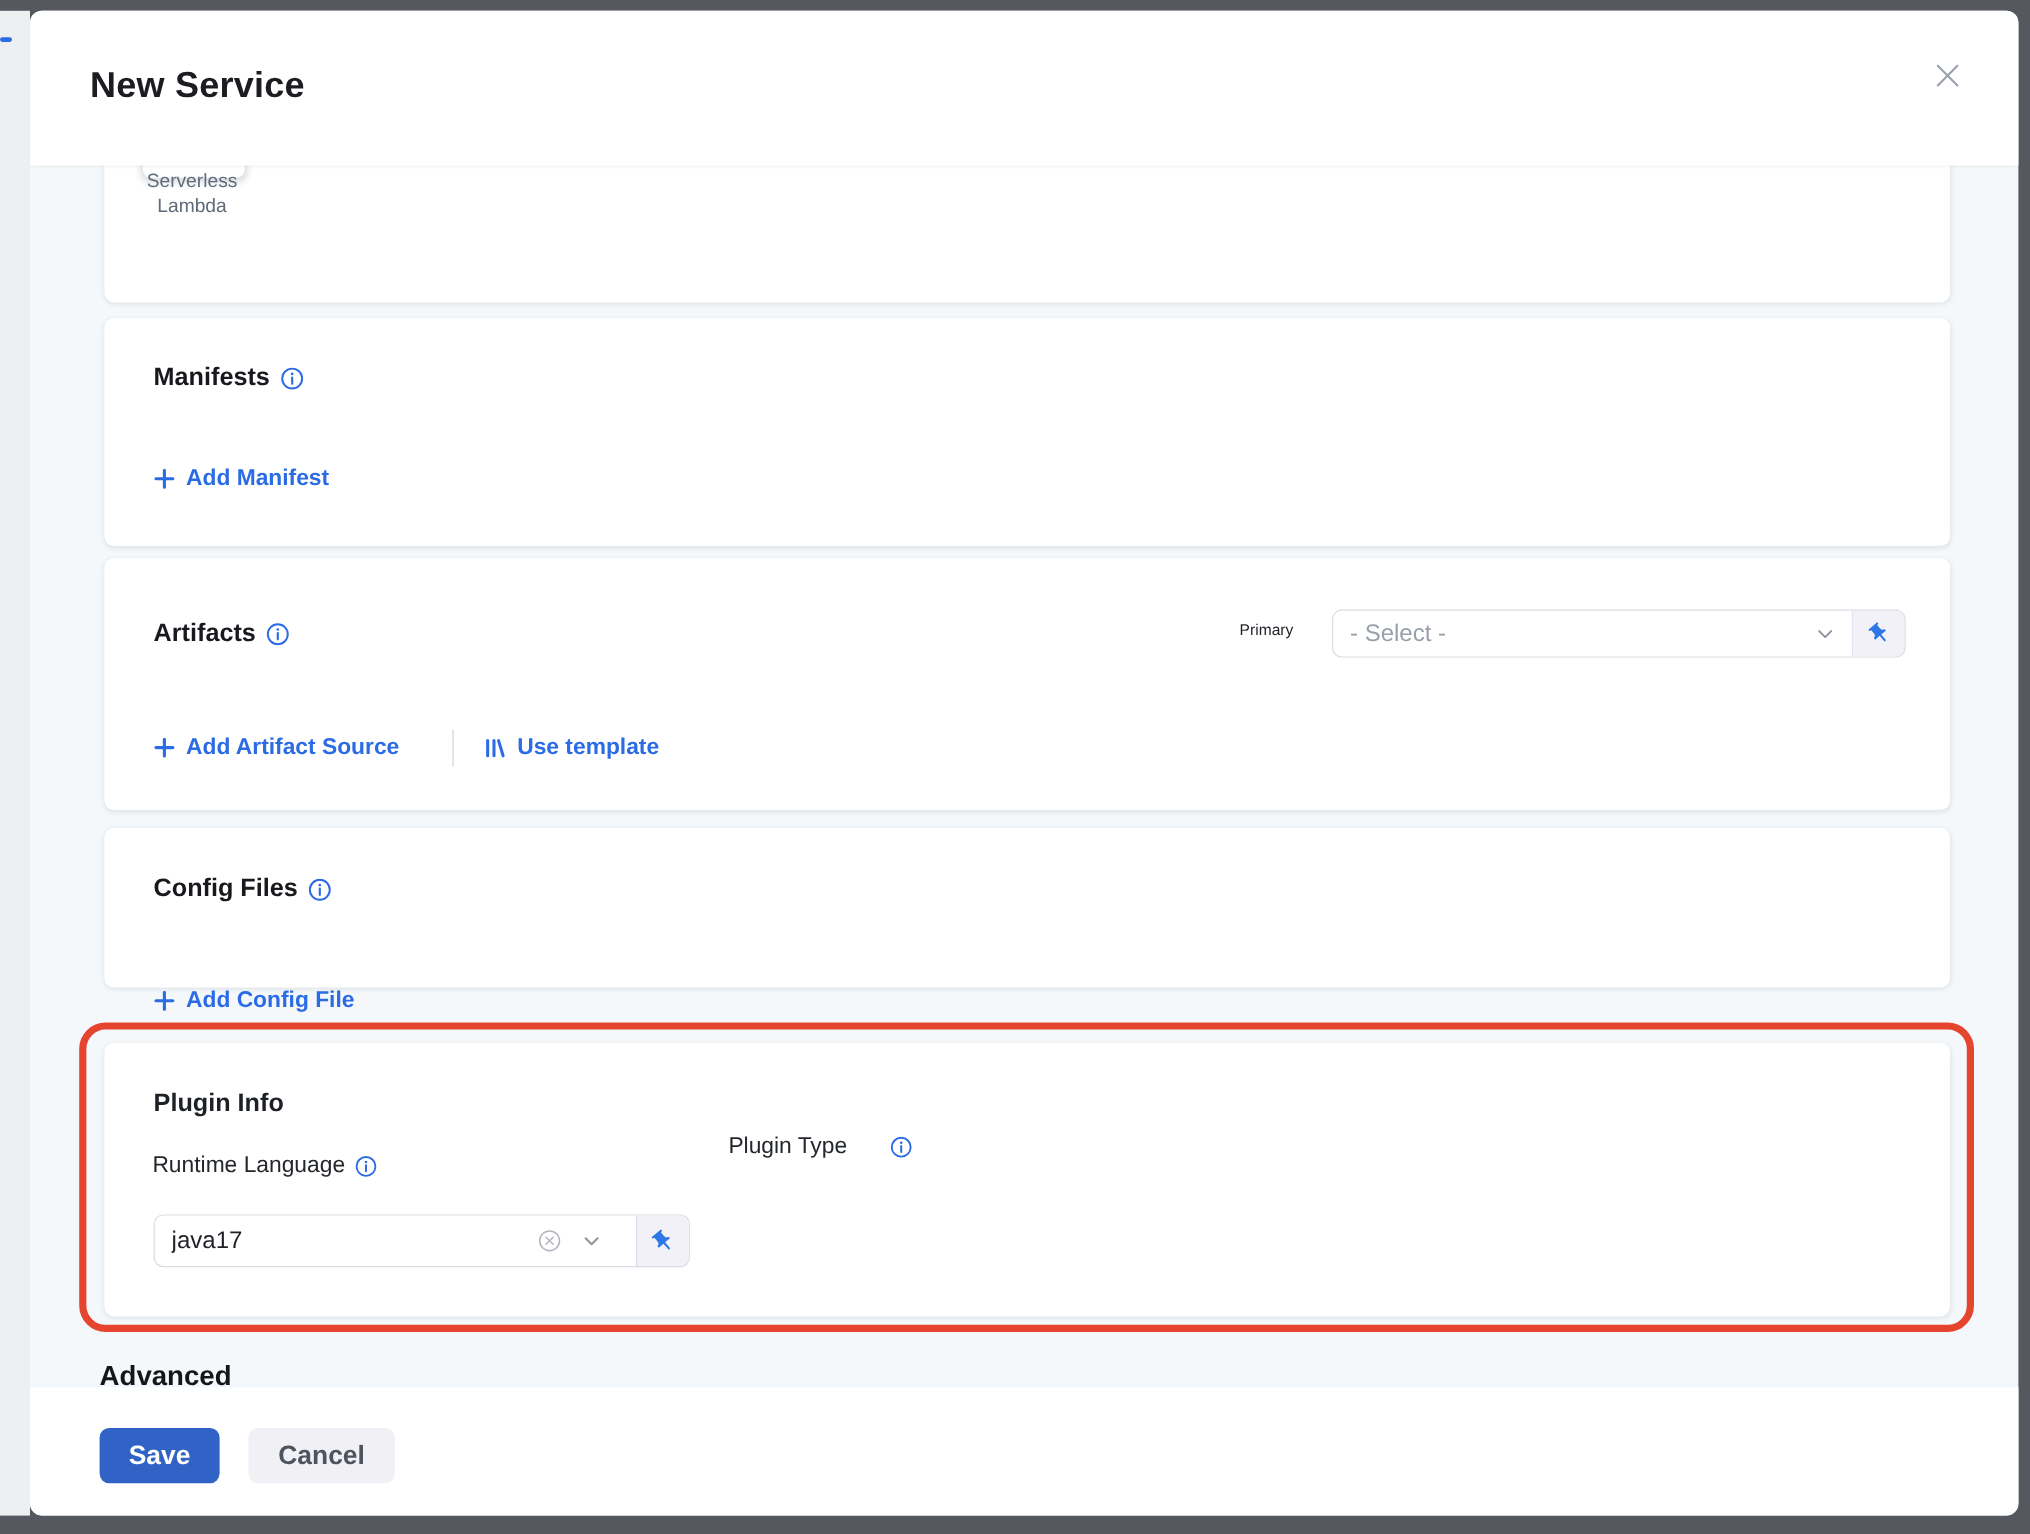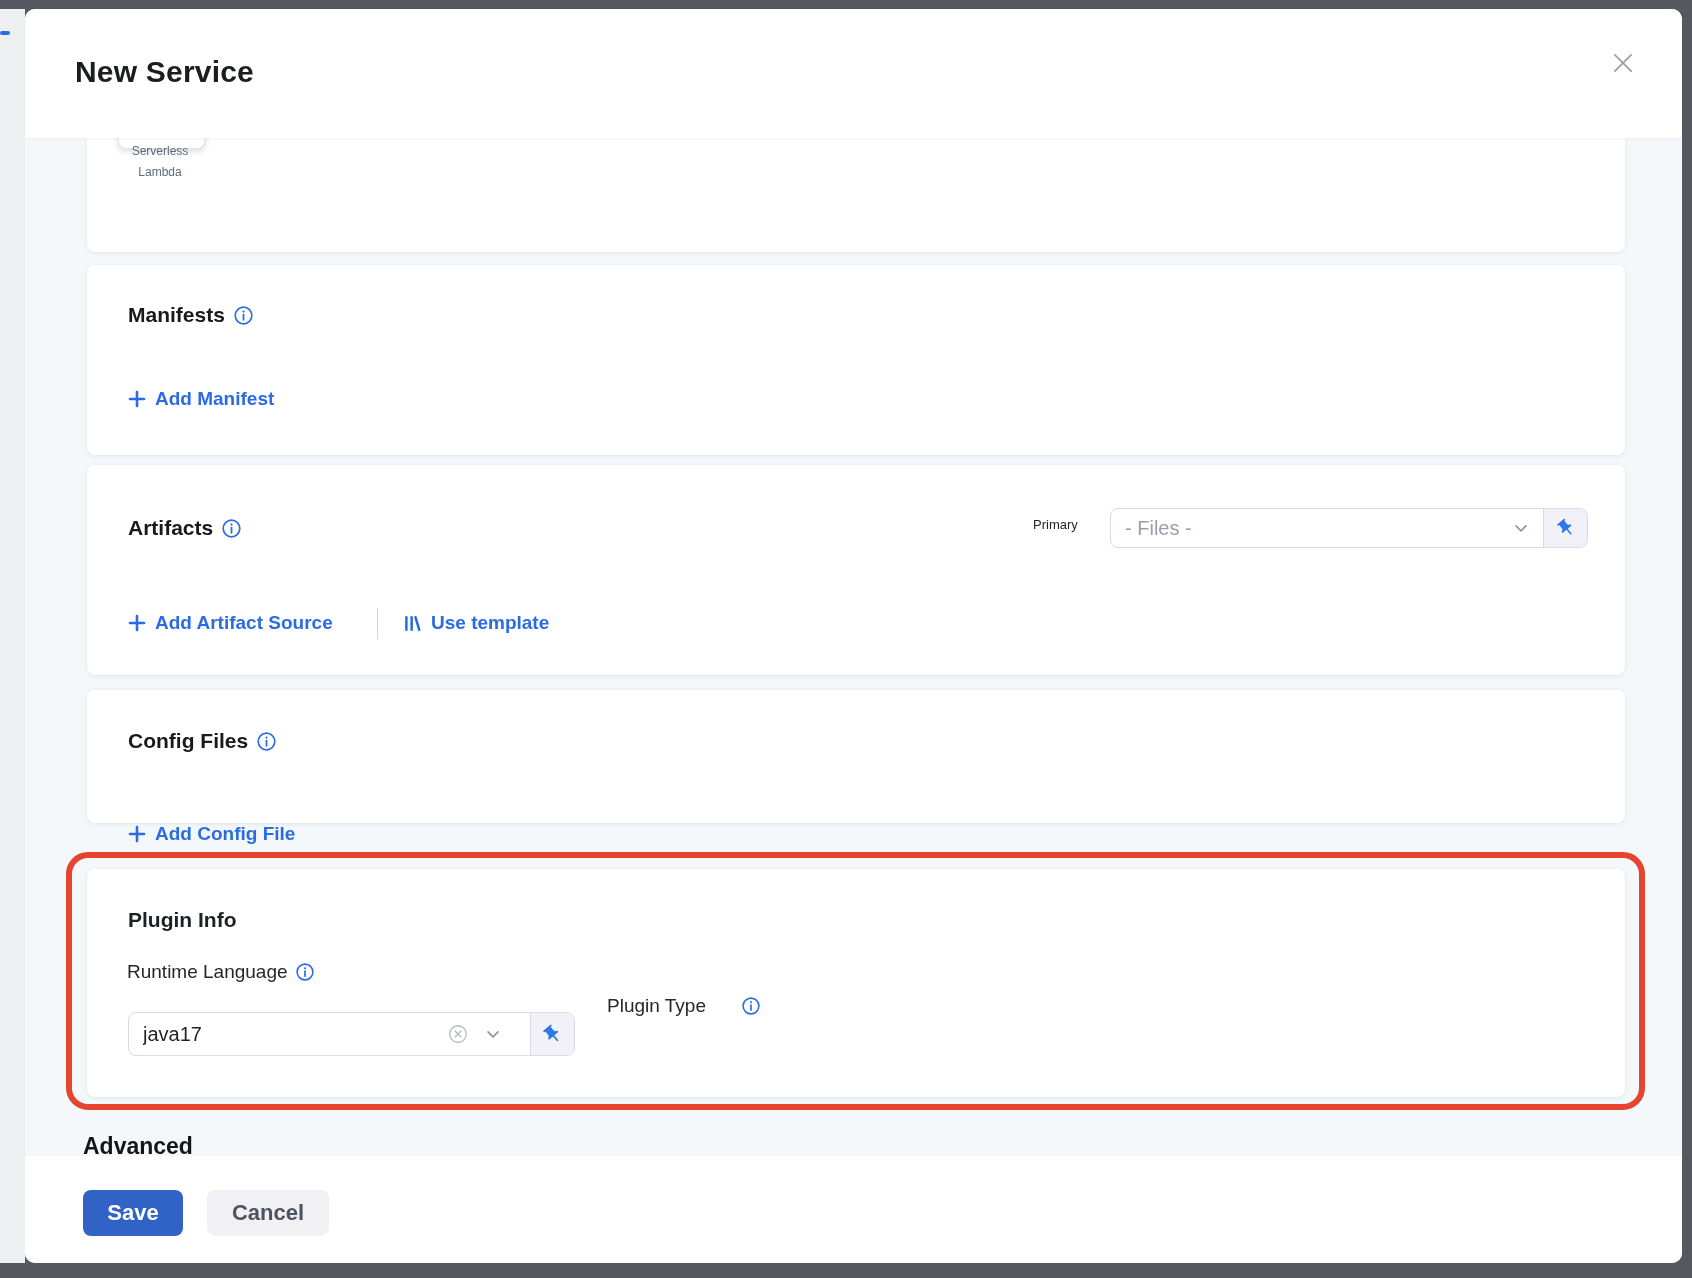--- a/index.html
+++ b/index.html
@@ -35,36 +35,36 @@
 
   .link{display:flex;align-items:center;gap:9px;color:#2b6be4;font-size:19px;font-weight:600;cursor:pointer;z-index:3;}
   .link-add-manifest{left:128px;top:388px;}
   .link-add-artifact{left:128px;top:612px;}
   .link-use-template{left:403px;top:612px;}
   .link-add-config{left:128px;top:793px;margin-top:30px;}
   .vdivider{left:377px;top:608px;width:1px;height:31px;background:#cfd4db;z-index:3;}
 
   
   .tile{left:118px;top:112px;width:85px;height:35px;background:#fff;border:1px solid #e4e7ec;border-radius:8px;box-shadow:0 2px 6px rgba(30,40,60,0.18);z-index:3;}
-  .tile-label{left:110px;top:141px;width:100px;text-align:center;font-size:12px;line-height:21px;color:#5f6b79;z-index:3;}
+  .tile-label{left:110px;top:141px;width:100px;text-align:center;font-size:16px;line-height:21px;color:#5f6b79;z-index:3;}
 
   
   .selectbox{position:absolute;display:flex;align-items:stretch;background:#fff;border:1px solid #d8dbe3;border-radius:8px;box-sizing:border-box;z-index:3;}
   .sel-main{flex:1;display:flex;align-items:center;padding:0 12px 0 14px;gap:14px;min-width:0;}
   .sel-value{flex:1;font-size:20px;color:#1f2226;white-space:nowrap;overflow:hidden;}
   .sel-placeholder{color:#98a0ab;}
   .sel-pin{width:43px;display:flex;align-items:center;justify-content:center;background:#f1f1f7;border-left:1px solid #d8dbe3;border-radius:0 7px 7px 0;cursor:pointer;}
   .sb-primary{left:1110px;top:508px;width:478px;height:40px;}
   .sb-runtime{left:128px;top:1012px;width:447px;height:44px;gap:15px;}
   .sb-plugintype{left:607px;top:1012px;width:451px;height:44px;}
   .primary-label{left:1033px;top:517px;font-size:13px;font-weight:500;color:#1e2126;z-index:3;}
 
   .field-label{position:absolute;display:flex;align-items:center;gap:8px;font-size:19px;font-weight:500;color:#24272c;z-index:3;}
   .fl-runtime{left:127px;top:961px;}
-  .fl-plugintype{left:607px;top:995px;gap:36px;}
+  .fl-plugintype{left:607px;top:945px;gap:36px;}
 
   
   .red-annotation{left:66px;top:852px;width:1579px;height:258px;border:6px solid #e5452f;border-radius:22px;box-sizing:border-box;z-index:4;pointer-events:none;}
 
   
   .advanced{left:83px;top:1133px;font-size:23px;font-weight:800;color:#141619;z-index:3;}
   .modal-footer{left:25px;top:1156px;width:1657px;height:107px;background:#ffffff;border-radius:0 0 10px 10px;z-index:6;}
   .btn{position:absolute;display:flex;align-items:center;justify-content:center;border-radius:8px;font-size:22px;font-weight:700;cursor:pointer;z-index:7;}
   .btn-save{left:83px;top:1190px;width:100px;height:46px;background:#3063c5;color:#ffffff;}
   .btn-cancel{left:207px;top:1190px;width:122px;height:46px;background:#f0f0f5;color:#4e5360;}
@@ -114,21 +114,21 @@
       <svg width="19" height="19" viewBox="0 0 16 16">
           <circle cx="8" cy="8" r="7" fill="none" stroke="#2b6be4" stroke-width="1.4"></circle>
           <line x1="8" y1="7.2" x2="8" y2="11.6" stroke="#2b6be4" stroke-width="1.5" stroke-linecap="round"></line>
           <circle cx="8" cy="4.7" r="0.95" fill="#2b6be4"></circle>
         </svg>
     </span>
   </div>
   <div class="abs primary-label">Primary</div>
   <div class="selectbox sb-primary">
     <div class="sel-main">
-      <span class="sel-value sel-placeholder">- Files -</span>
+      <span class="sel-value sel-placeholder">- Select -</span>
       <span class="icon">
         <svg width="20" height="20" viewBox="0 0 24 24">
             <path d="M6 9.5l6 6 6-6" fill="none" stroke="#8d95a0" stroke-width="2" stroke-linecap="round" stroke-linejoin="round"></path>
           </svg>
       </span>
     </div>
     <div class="sel-pin">
       <span class="icon">
         <svg width="20" height="20" viewBox="0 0 24 24" style="transform:rotate(-40deg)">
             <path d="M16 9V4h1c.55 0 1-.45 1-1s-.45-1-1-1H7c-.55 0-1 .45-1 1s.45 1 1 1h1v5c0 1.66-1.34 3-3 3v2h5.97v7l1 1 1-1v-7H19v-2c-1.66 0-3-1.34-3-3z" fill="#2e77e6"></path>

